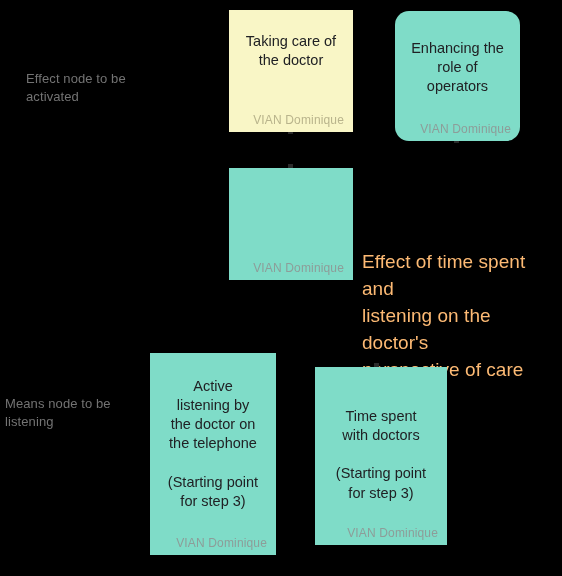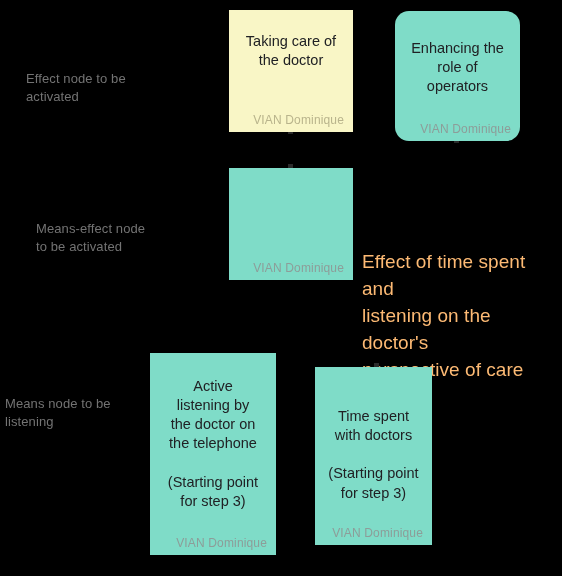--- a/index.html
+++ b/index.html
@@ -85,22 +85,20 @@
   }
 </style>
 </head>
 <body>
 
 <div id="canvas">
 
   <div class="lane-label" style="left:26px; top:70px; width:175px;">Effect node to be
 activated</div>
 
-  <div class="lane-label" style="left:36px; top:220px; width:180px;">Means-effect node
-to be activated</div>
 
   <div class="lane-label" style="left:5px; top:395px; width:175px;">Means node to be
 listening</div>
 
   <div class="annotation" style="left:362px; top:249px; width:196px;">Effect of time spent and
 listening on the doctor's
 perspective of care</div>
 
   <div class="stub" style="left:288px; top:129px;"></div>
   <div class="stub" style="left:288px; top:164px;"></div>
@@ -130,21 +128,21 @@
     <div class="card-text">Active
 listening by
 the doctor on
 the telephone
 
 (Starting point
 for step 3)</div>
     <div class="card-author">VIAN Dominique</div>
   </div>
 
-  <div class="card teal" style="left:315px; top:367px; width:117px; height:178px; padding-top:40px;">
+  <div class="card teal" style="left:315px; top:367px; width:132px; height:178px; padding-top:40px;">
     <div class="card-text">Time spent
 with doctors
 
 (Starting point
 for step 3)</div>
     <div class="card-author">VIAN Dominique</div>
   </div>
 
 </div>
 

